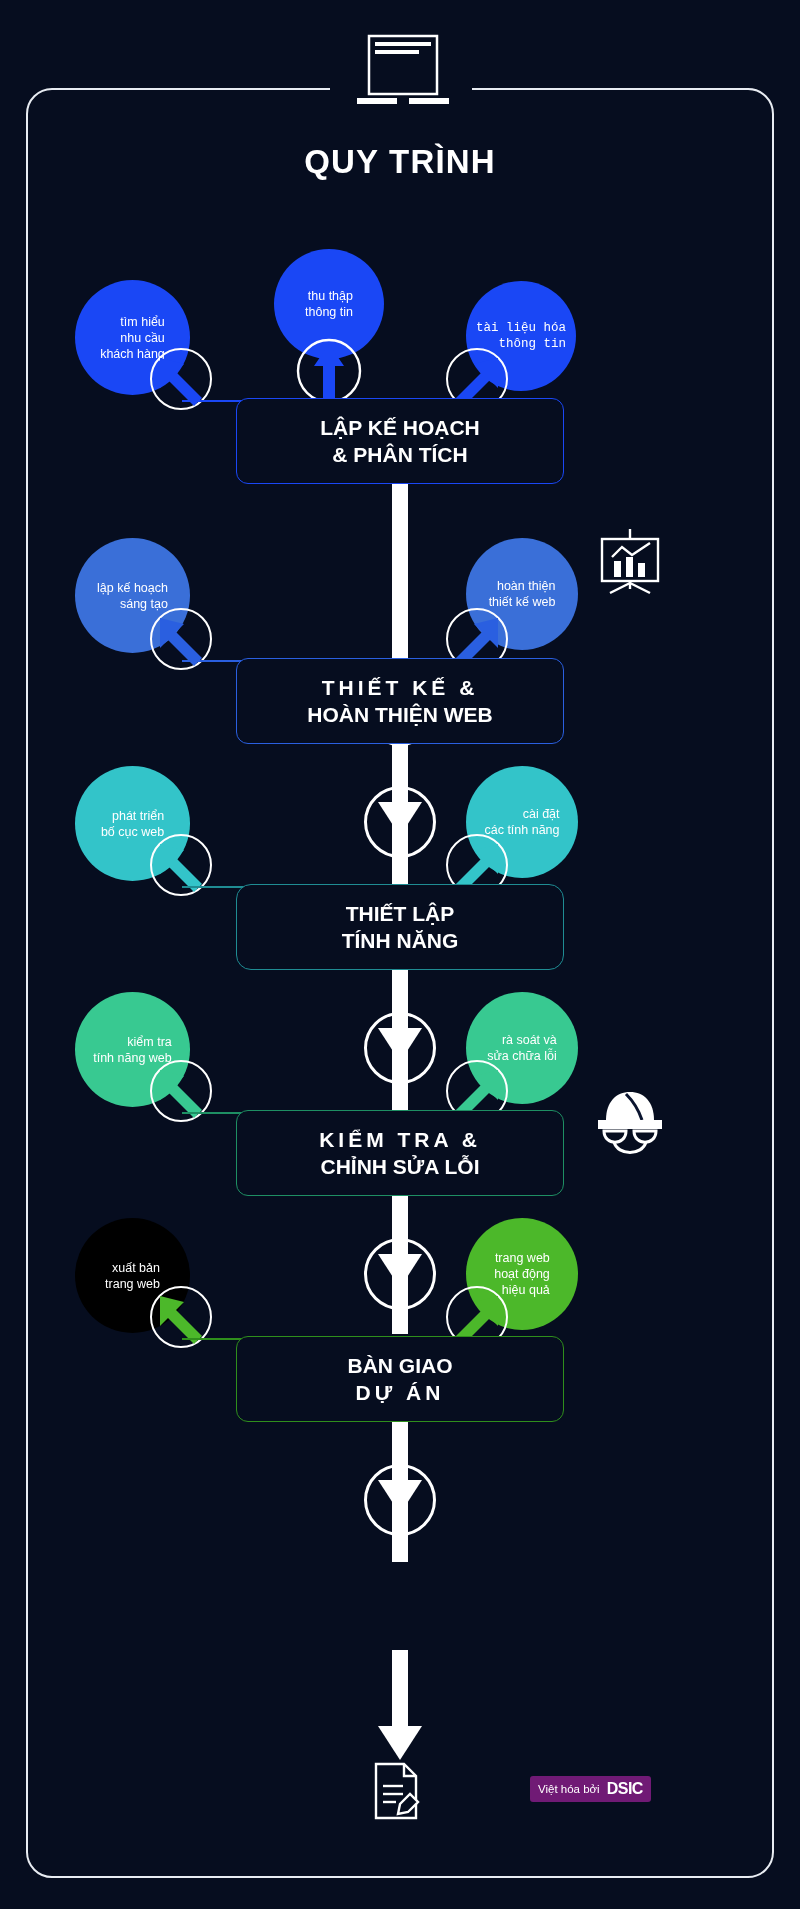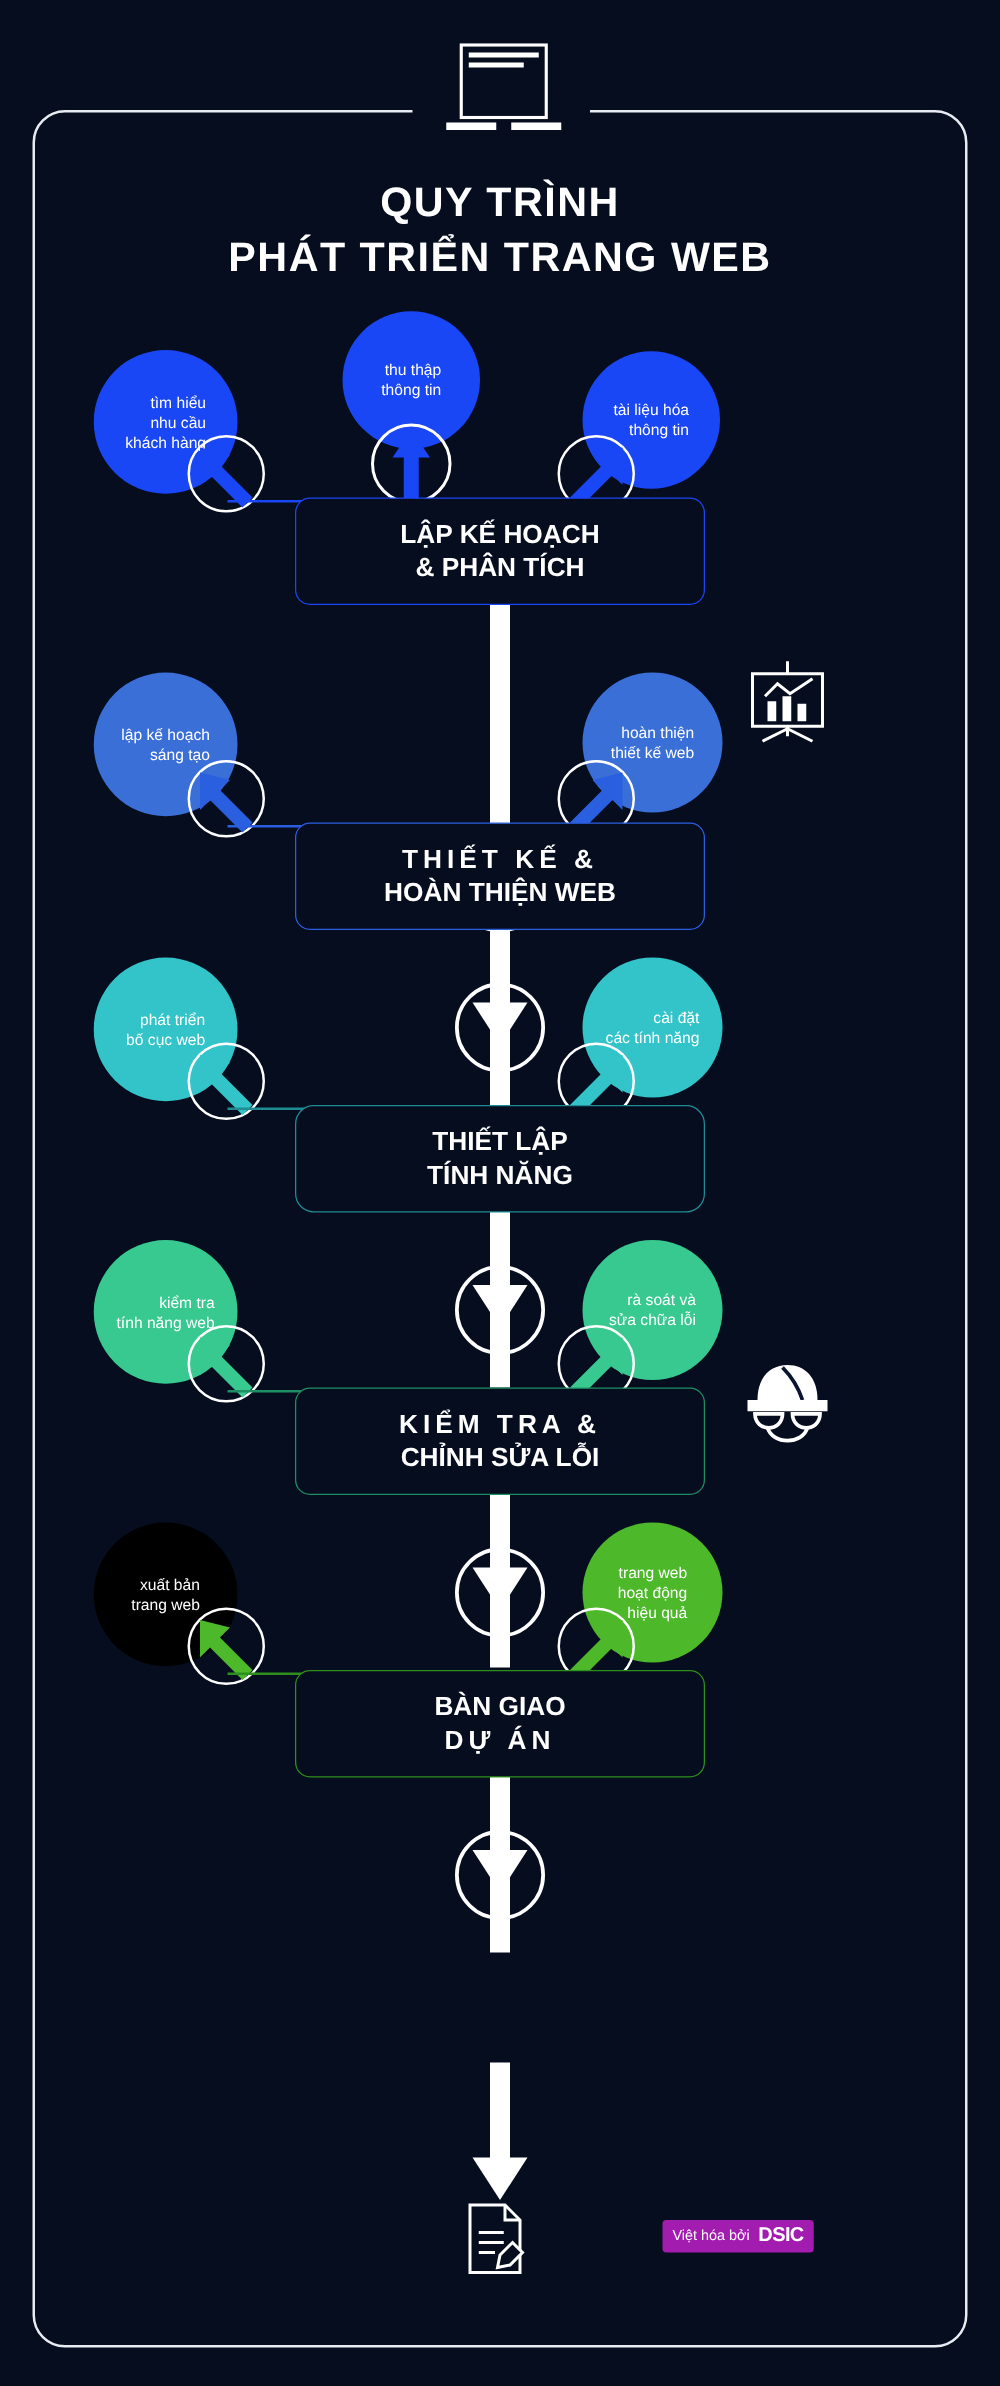--- a/index.html
+++ b/index.html
@@ -74,21 +74,21 @@
   
   .rail { position:absolute; height:1.6px; }
 
   
   .side-icon { position:absolute; }
 
   
   #doc-icon { position:absolute; left:370px; top:1760px; width:56px; height:62px; }
   #credit {
     position:absolute; left:530px; top:1776px; height:26px;
-    background:#a21caf; border-radius:3px;
+    background:#701a75; border-radius:3px;
     display:flex; align-items:center; padding:0 8px; gap:7px;
   }
   #credit-text { font-size:11.5px; color:#ffffff; font-weight:normal; white-space:nowrap; }
   #credit-logo {
     font-size:16px; font-weight:bold; color:#ffffff; letter-spacing:-0.5px;
     font-family:"Liberation Sans", sans-serif;
   }
 </style>
 </head>
 <body>
@@ -101,21 +101,20 @@
     <rect x="20" y="2" width="68" height="58" fill="none" stroke="#ffffff" stroke-width="2.5"></rect>
     <rect x="26" y="8" width="56" height="4" fill="#ffffff"></rect>
     <rect x="26" y="16" width="44" height="4" fill="#ffffff"></rect>
     <rect x="8" y="64" width="40" height="6" fill="#ffffff"></rect>
     <rect x="60" y="64" width="40" height="6" fill="#ffffff"></rect>
   </svg>
 </div>
 
 <div id="title-block">
   <div class="title-line">QUY TRÌNH</div>
-  <div class="title-line">PHÁT TRIỂN TRANG WEB</div>
 </div>
 
 <div class="spine" style="top:480px;height:160px;"></div>
 <div class="spine-ring" style="top:674px;"></div>
 <div class="spine-arrow" style="top:690px;"></div>
 <div class="spine" style="top:640px;height:44px;"></div>
 <div class="spine" style="top:724px;height:22px;"></div>
 
 <div class="spine" style="top:712px;height:172px;"></div>
 <div class="spine-ring" style="top:786px;"></div>
@@ -139,21 +138,21 @@
 <div class="stage">
   <div class="bubble" style="left:75px;top:280px;width:115px;height:115px;background:#1a47f5;">
     <span style="white-space:pre-line">tìm hiểu
 nhu cầu
 khách hàng</span>
   </div>
   <div class="bubble" style="left:274px;top:249px;width:110px;height:110px;background:#1a47f5;">
     <span style="white-space:pre-line">thu thập
 thông tin</span>
   </div>
-  <div class="bubble" style="left:466px;top:281px;width:110px;height:110px;background:#1a47f5;">
+  <div class="bubble" style="left:466px;top:281px;width:110px;height:110px;background:#1a47f5;font-family:Liberation Mono, monospace;">
     <span style="white-space:pre-line">tài liệu hóa
 thông tin</span>
   </div>
 
   <div style="position:absolute;left:296px;top:338px;width:66px;height:66px;">
     <svg width="66" height="66" viewBox="0 0 66 66">
       <circle cx="33" cy="33" r="31" fill="none" stroke="#ffffff" stroke-width="2.4"></circle>
       <path d="M33 6 L48 28 L39 28 L39 62 L27 62 L27 28 L18 28 Z" fill="#1a47f5"></path>
     </svg>
   </div>

